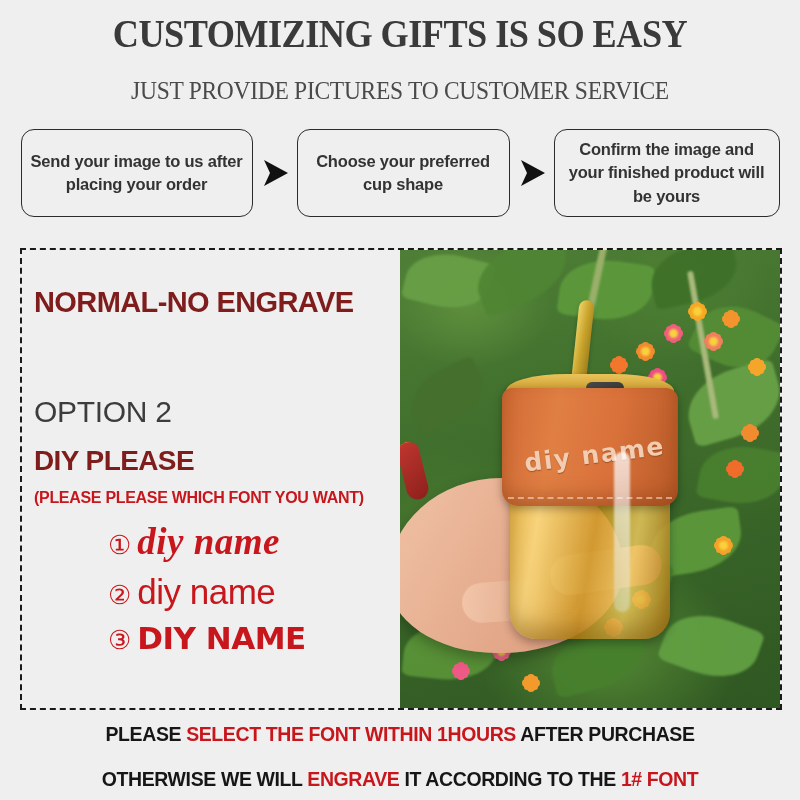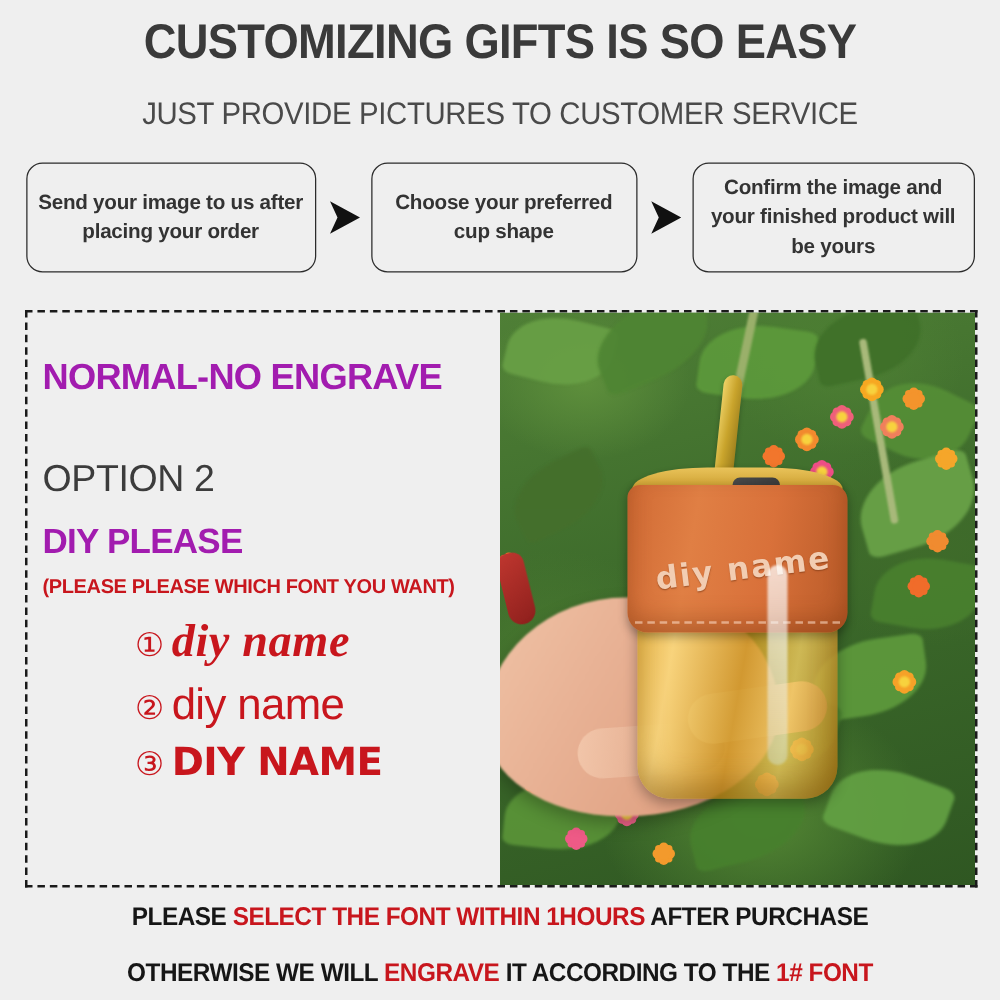--- a/index.html
+++ b/index.html
@@ -12,20 +12,21 @@
     background: #efefef;
     font-family: "Liberation Sans", sans-serif;
     overflow: hidden;
     position: relative;
   }
 
   
   .header {
     text-align: center;
     padding-top: 14px;
+    font-family: Liberation Serif, serif;
   }
   .main-title {
     font-size: 39px;
     font-weight: bold;
     color: #3a3a3a;
     letter-spacing: -0.6px;
     transform: scaleX(0.93);
     transform-origin: center;
     line-height: 1.05;
     margin: 0;
@@ -108,30 +109,30 @@
 
   .option-label {
     font-size: 30px;
     color: #3c3c3c;
     font-weight: normal;
     letter-spacing: -0.3px;
     line-height: 1;
   }
   .option-value {
     font-size: 29px;
-    color: #a21caf;
+    color: #7f1d1d;
     font-weight: bold;
     letter-spacing: -0.6px;
     line-height: 1;
   }
   .option-value.small { font-size: 28px; }
 
   .opt1-label { margin-top: 20px; }
   .opt1-value { margin-top: 22px; }
-  .opt2-label { margin-top: 52px; }
+  .opt2-label { margin-top: 80px; }
   .opt2-value { margin-top: 20px; }
 
   .font-note {
     font-size: 16px;
     color: #c8161d;
     font-weight: bold;
     letter-spacing: -0.3px;
     margin-top: 14px;
   }
 

